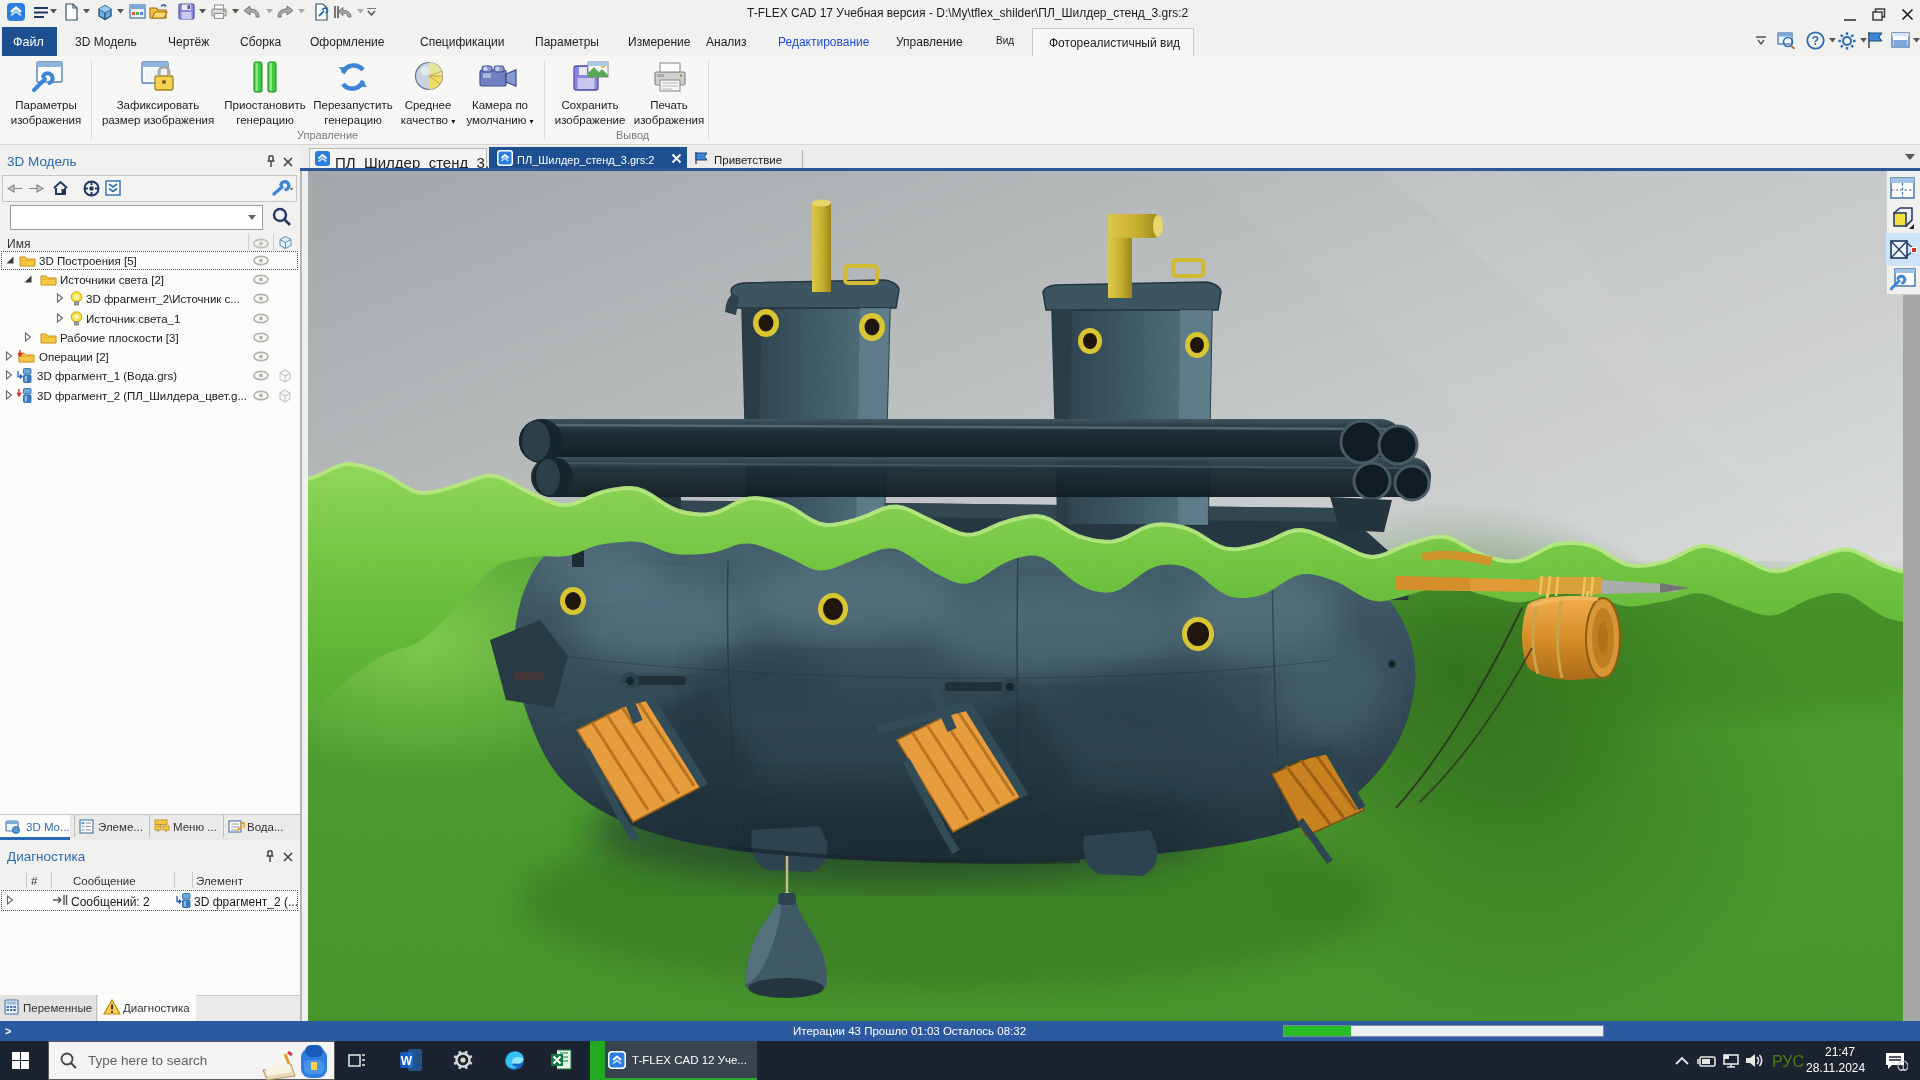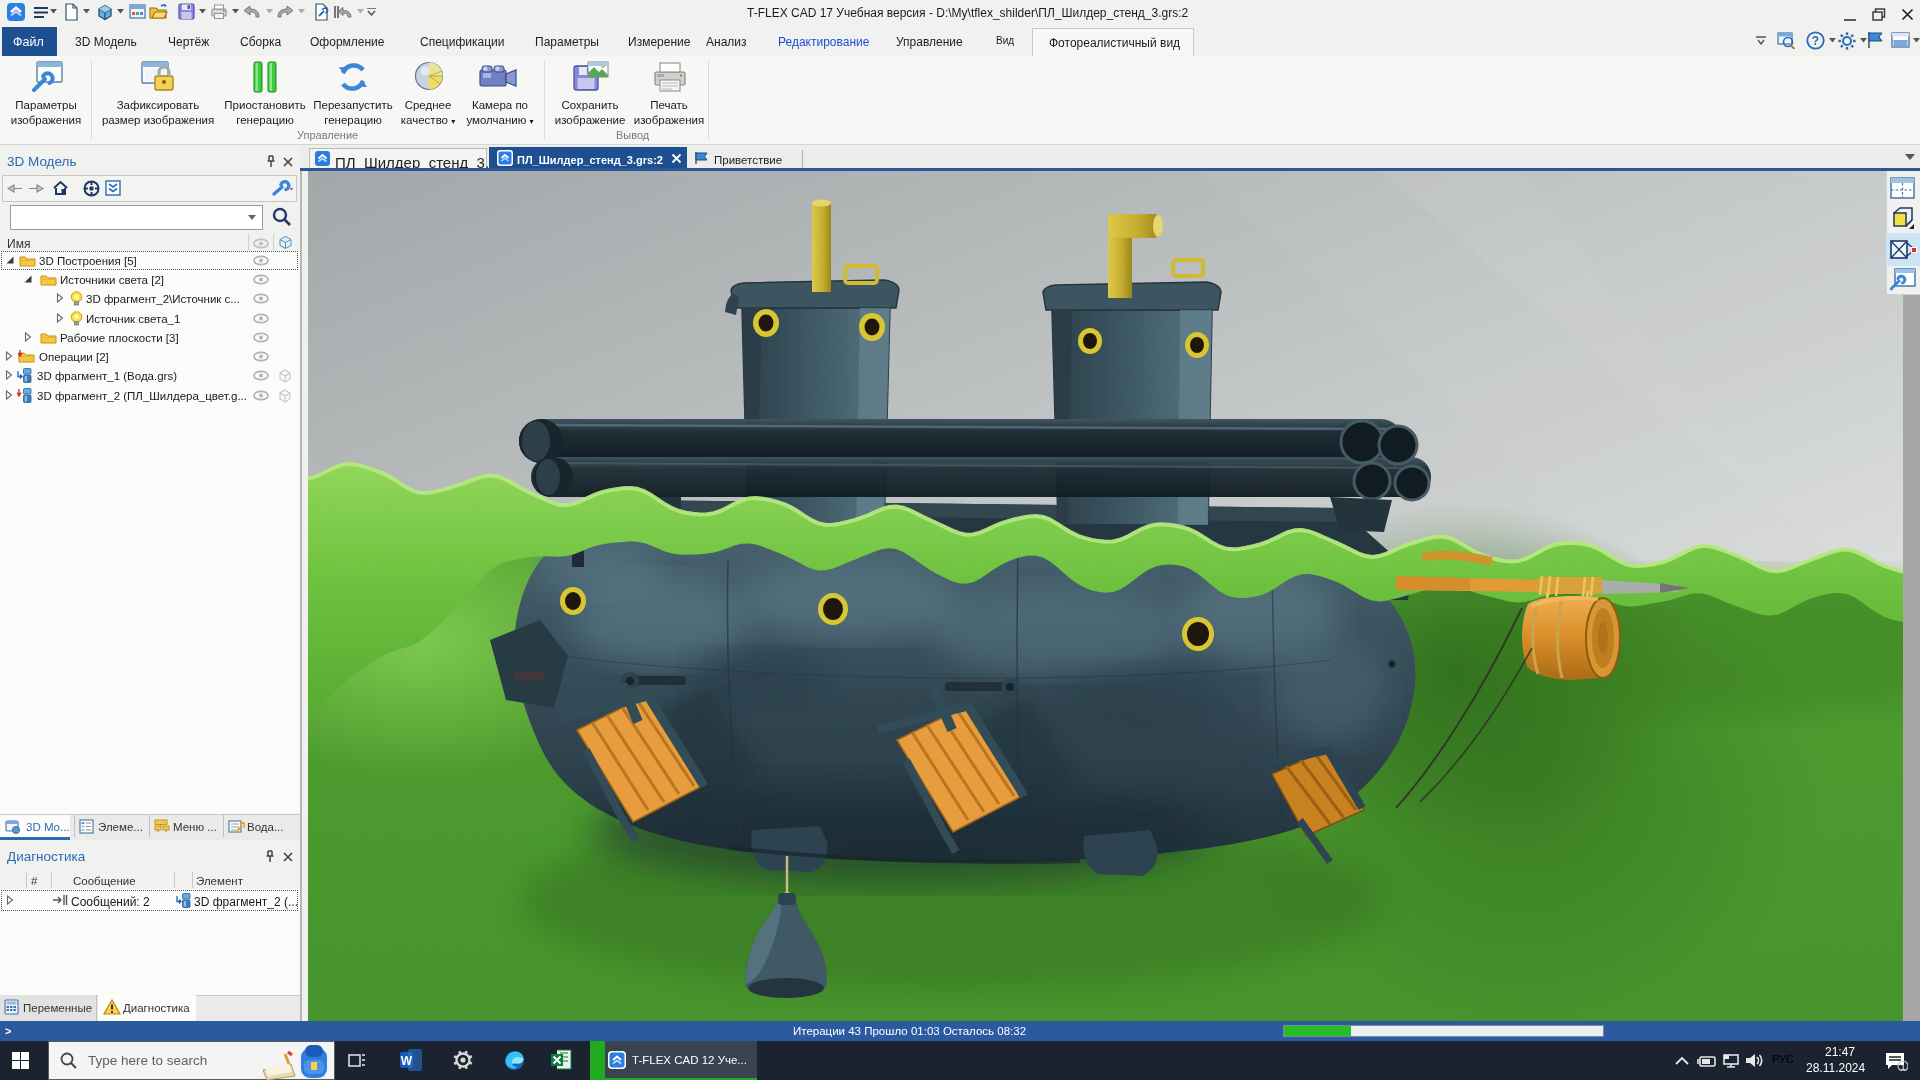--- a/index.html
+++ b/index.html
@@ -284,21 +284,21 @@
     <path d="M3.5,10.5 L7.5,7.5 L11.5,10.5" fill="none" stroke="#bcd9f7" stroke-width="1.8"></path>
   </svg>
 <div class="tx" style="left:335px;top:155px;font-size:15px;color:#222">ПЛ_Шилдер_стенд_3.grs:1</div>
 <div class="ab" style="left:489px;top:147px;width:198px;height:24px;background:#1e4f91"></div>
 <svg class="ab" style="left:497px;top:150px" width="16" height="16">
     <rect width="16" height="16" rx="3" fill="#fff"></rect>
     <rect x="1.5" y="1.5" width="13" height="13" rx="2" fill="#2a7de1"></rect>
     <path d="M4.5,8 L8,5 L11.5,8" fill="none" stroke="#fff" stroke-width="1.8"></path>
     <path d="M4.5,11 L8,8.2 L11.5,11" fill="none" stroke="#bcd9f7" stroke-width="1.6"></path>
   </svg>
-<div class="tx" style="left:517px;top:155px;font-size:11px;font-weight:bold;color:#fff">ПЛ_Шилдер_стенд_3.grs:2</div>
+<div class="tx" style="left:517px;top:155px;font-size:11px;font-weight:normal;color:#fff">ПЛ_Шилдер_стенд_3.grs:2</div>
 <svg class="ab" style="left:671px;top:153px" width="11" height="11">
     <path d="M1.5,1.5 L9.5,9.5 M9.5,1.5 L1.5,9.5" stroke="#fff" stroke-width="1.8"></path>
   </svg>
 <svg class="ab" style="left:694px;top:151px" width="16" height="14">
     <path d="M2,13 L2,1" stroke="#555" stroke-width="1.5"></path>
     <path d="M2,2 L13,2 L10.5,5.5 L13,9 L2,9 Z" fill="#3d85d8" stroke="#1f4e79" stroke-width="1"></path>
   </svg>
 <div class="tx" style="left:714px;top:155px;font-size:11.5px;color:#222">Приветствие</div>
 <div class="ab" style="left:802px;top:150px;width:1px;height:18px;background:#b0b0ae"></div>
 <svg class="ab" style="left:1905px;top:152px" width="11" height="9">
@@ -869,20 +869,20 @@
   </svg>
 <svg class="ab" style="left:1722px;top:1054px" width="18" height="14">
     <rect x="2" y="1" width="14" height="9" fill="none" stroke="#e8e8e8" stroke-width="1.6"></rect>
     <path d="M5,13 h8 M9,10 v3" stroke="#e8e8e8" stroke-width="1.6"></path>
     <rect x="2" y="1" width="5" height="4" fill="#e8e8e8"></rect>
   </svg>
 <svg class="ab" style="left:1745px;top:1053px" width="19" height="15">
     <path d="M1,5 L5,5 L10,1 L10,14 L5,10 L1,10 Z" fill="#e8e8e8"></path>
     <path d="M12,4 a5,5 0 0 1 0,7 M14.5,2 a8,8 0 0 1 0,11" stroke="#e8e8e8" stroke-width="1.6" fill="none"></path>
   </svg>
-<div class="tx" style="left:1772px;top:1054px;color:#000000;font-size:11px">РУС</div>
+<div class="tx" style="left:1772px;top:1054px;color:#4d7c0f;font-size:16px">РУС</div>
 <div class="tx" style="left:1825px;top:1046px;color:#fff;font-size:12px">21:47</div>
 <div class="tx" style="left:1806px;top:1062px;color:#fff;font-size:12px">28.11.2024</div>
 <svg class="ab" style="left:1884px;top:1051px" width="24" height="20">
     <path d="M2,2 L20,2 L20,14 L8,14 L4,18 L4,14 L2,14 Z" fill="#fff"></path>
     <path d="M5,6 h12 M5,9 h12" stroke="#1b2230" stroke-width="1.4"></path>
     <circle cx="19" cy="15" r="5" fill="none" stroke="#c8c8c8" stroke-width="1.2"></circle>
     <text x="19" y="18.5" font-size="9" fill="#fff" text-anchor="middle" font-family="Liberation Sans">1</text>
   </svg>
 </body></html>

